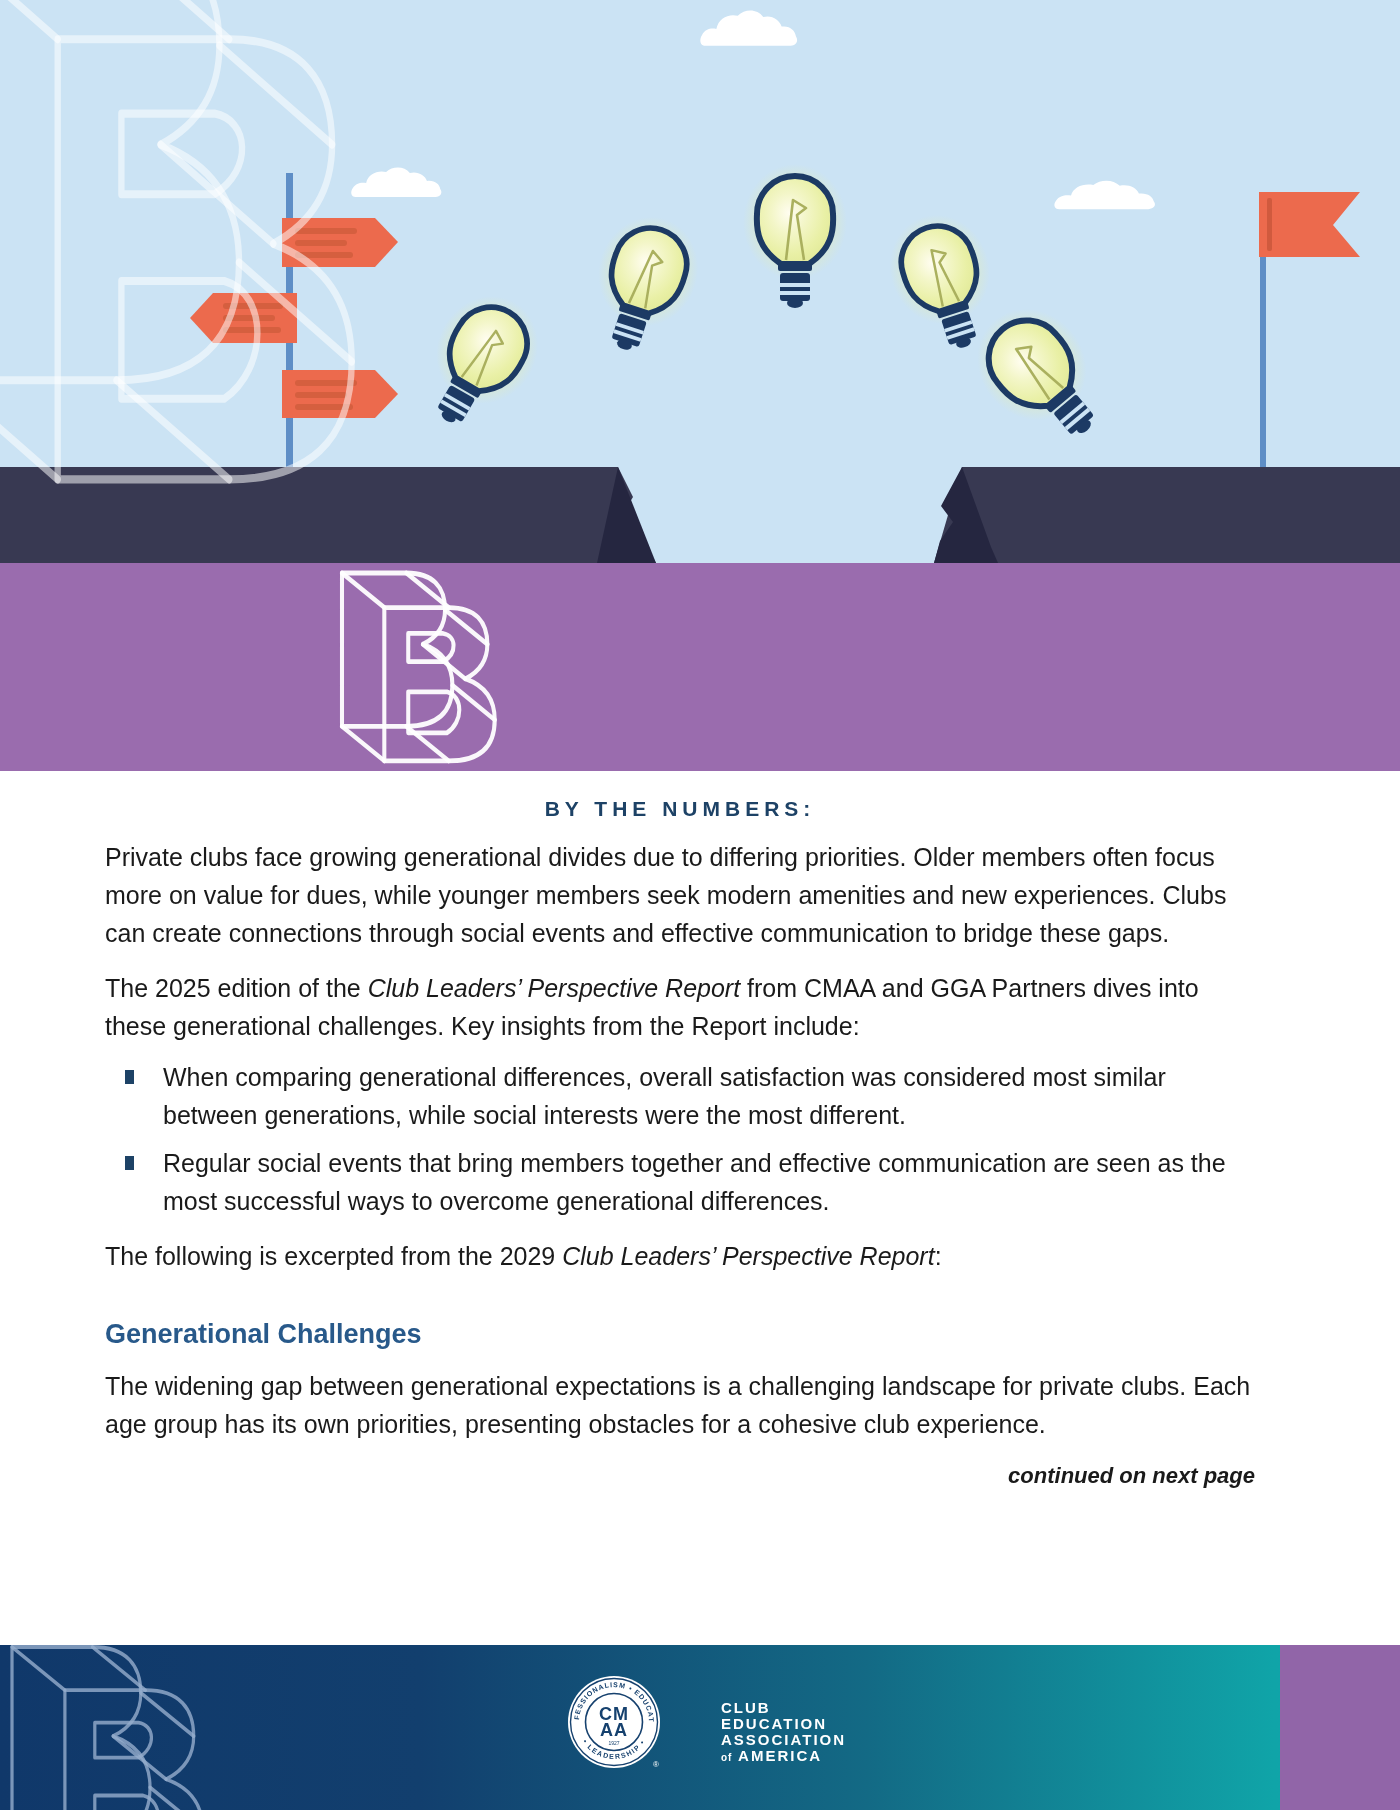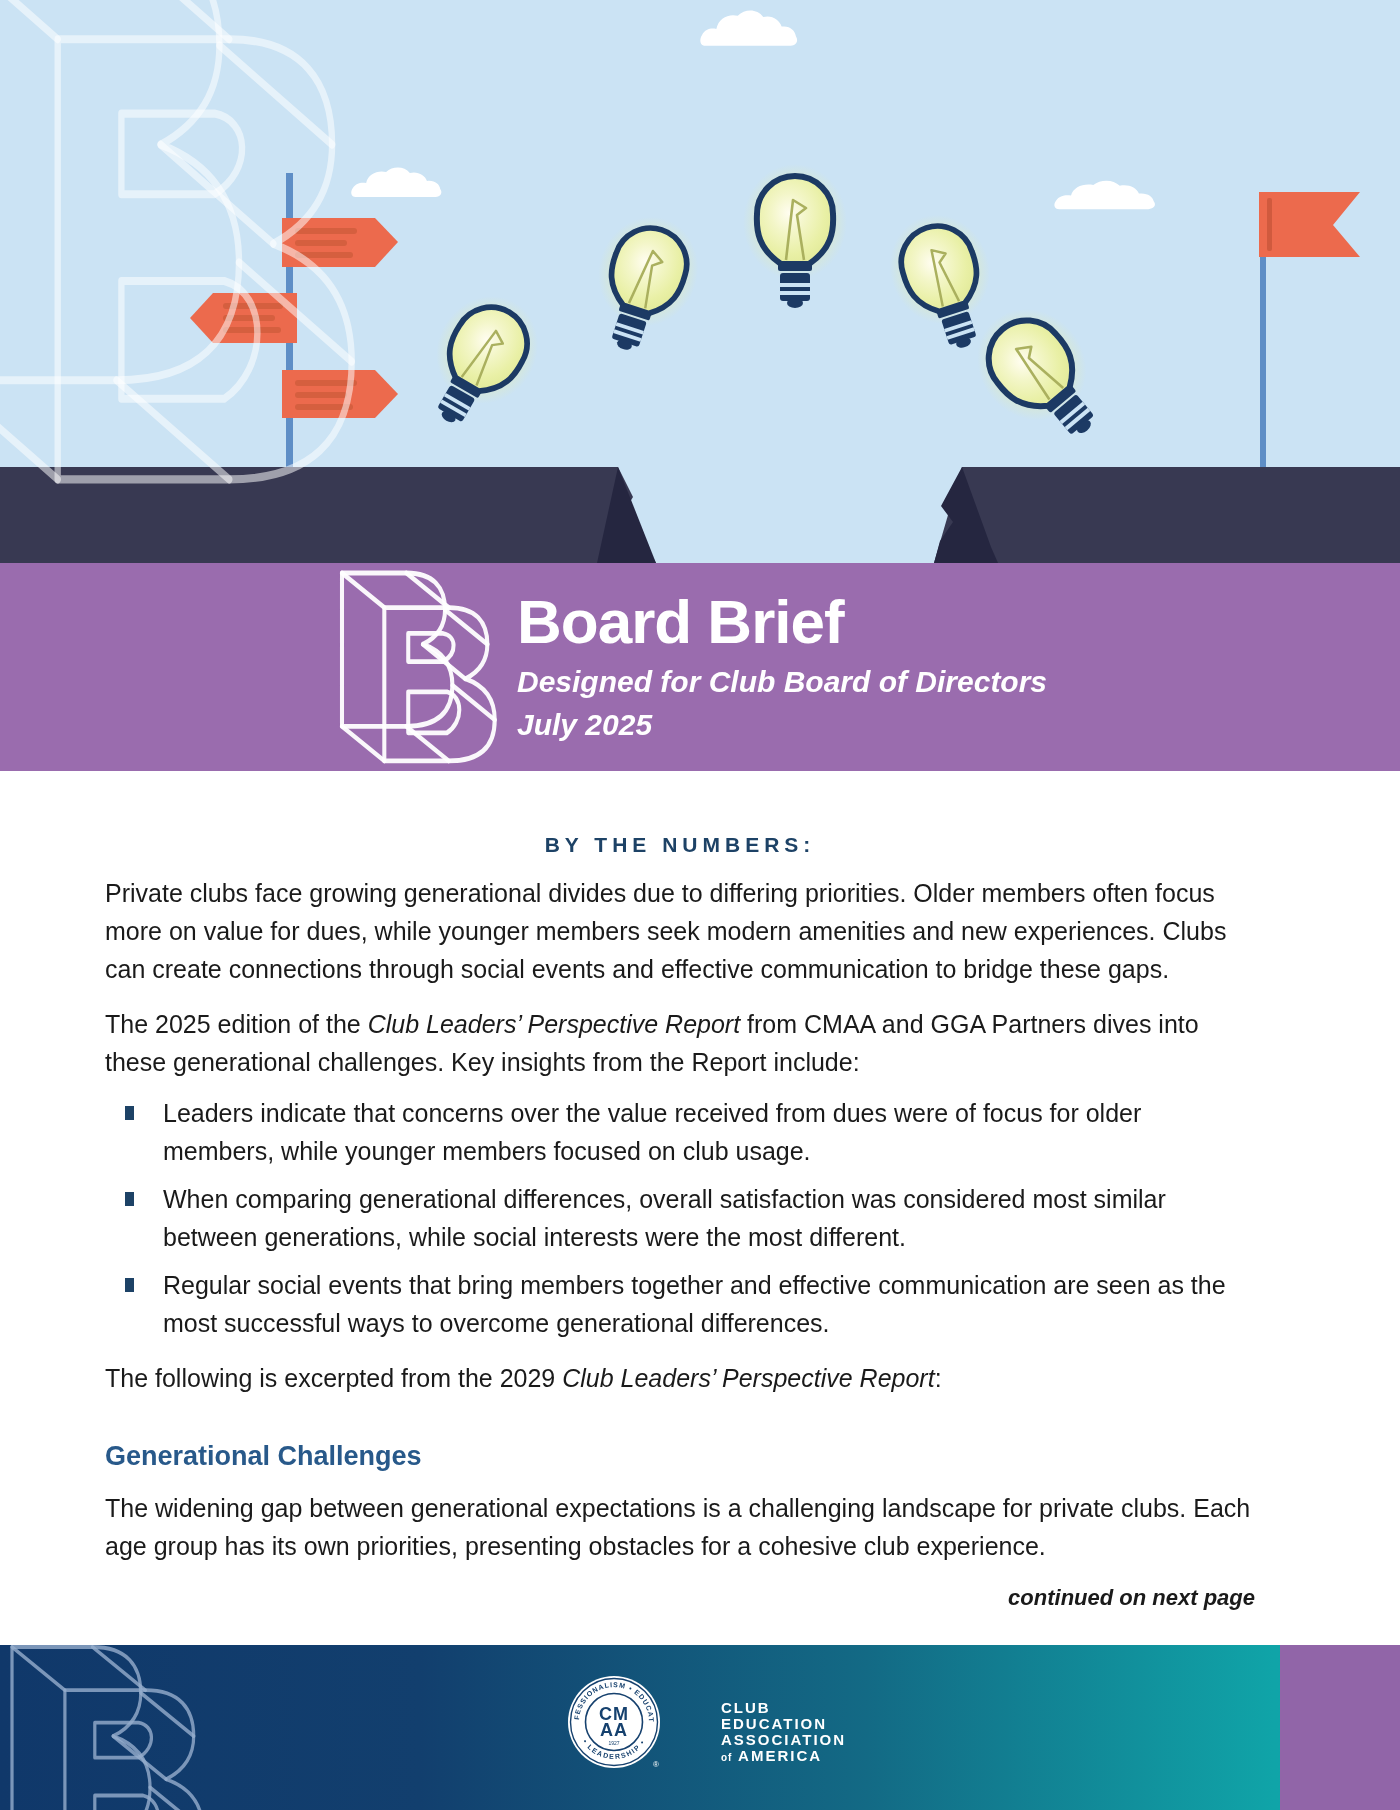--- a/index.html
+++ b/index.html
@@ -8,21 +8,21 @@
   
   .hero{position:absolute;top:0;left:0;width:1400px;height:563px;}
   
   .band{position:absolute;top:563px;left:0;width:1400px;height:208px;background:#9a6cae;}
   .band-logo{position:absolute;left:336px;top:0;}
   .band-text{position:absolute;left:517px;top:28px;color:#ffffff;}
   .band-title{font-size:62px;font-weight:700;line-height:1;margin:0;letter-spacing:-1px;}
   .band-sub{font-size:30px;font-weight:700;font-style:italic;margin:14px 0 0;line-height:1;}
   .band-date{font-size:30px;font-weight:700;font-style:italic;margin:13px 0 0;line-height:1;}
   
-  .content{position:absolute;top:807px;left:0;width:1400px;box-sizing:border-box;
+  .content{position:absolute;top:771px;left:0;width:1400px;box-sizing:border-box;
            padding:0 145px 0 105px;color:#1a1a1a;}
   .kicker{margin:26px 0 0;text-align:center;font-size:21px;font-weight:700;
           letter-spacing:5px;color:#1d4266;}
   .headline{margin:14px 0 0;font-size:36px;font-weight:700;color:#1d4266;letter-spacing:-0.3px;}
   .body-p{margin:17px 0 0;font-size:25px;line-height:38px;}
   .bullets{list-style:none;margin:13px 0 0;padding:0;}
   .bullets li{position:relative;padding-left:58px;margin:10px 0 0;font-size:25px;line-height:38px;}
   .bullets li .sq{position:absolute;left:20px;top:12px;width:9px;height:14px;background:#1d4266;}
   .section-h{margin:44px 0 0;font-size:27px;font-weight:700;color:#28598a;}
   .continued{margin:20px 0 0;text-align:right;font-size:22px;font-weight:700;font-style:italic;}
@@ -127,36 +127,30 @@
       <path d="M962,467 L941,506 L953,522 L940,541 L934,563 L998,563 L991,547 Z" fill="#252640"></path>
     </g>
 
     <use href="#bLogo" transform="translate(-55,-60) scale(2.45,3.1)" stroke-width="2.6" style="color:rgba(255,255,255,0.52)"></use>
   </svg>
 
   <header class="band">
     <svg class="band-logo" width="220" height="208" viewBox="0 0 220 208">
       <use href="#bLogo" transform="translate(6,10) scale(0.92,1.08)" stroke-width="4.4" style="color:rgba(255,255,255,0.95)"></use>
     </svg>
-    <div class="band-text">
-      <h1 class="band-title">Board Brief</h1>
-      <p class="band-sub">Designed for Club Board of Directors</p>
-      <p class="band-date">July 2025</p>
-    </div>
   </header>
 
   <main class="content">
     <p class="kicker">BY THE NUMBERS:</p>
 
     <p class="body-p">Private clubs face growing generational divides due to differing priorities. Older members often focus more on value for dues, while younger members seek modern amenities and new experiences. Clubs can create connections through social events and effective communication to bridge these gaps.</p>
 
     <p class="body-p"><span>The 2025 edition of the </span><span class="it">Club Leaders’ Perspective Report</span><span> from CMAA and GGA Partners dives into these generational challenges. Key insights from the Report include:</span></p>
 
     <ul class="bullets">
-      <li><span class="sq"></span><span>Leaders indicate that concerns over the value received from dues were of focus for older members, while younger members focused on club usage.</span></li>
       <li><span class="sq"></span><span>When comparing generational differences, overall satisfaction was considered most similar between generations, while social interests were the most different.</span></li>
       <li><span class="sq"></span><span>Regular social events that bring members together and effective communication are seen as the most successful ways to overcome generational differences.</span></li>
     </ul>
 
     <p class="body-p"><span>The following is excerpted from the 2029 </span><span class="it">Club Leaders’ Perspective Report</span><span>:</span></p>
 
     <h3 class="section-h">Generational Challenges</h3>
     <p class="body-p">The widening gap between generational expectations is a challenging landscape for private clubs. Each age group has its own priorities, presenting obstacles for a cohesive club experience.</p>
 
     <p class="continued">continued on next page</p>

